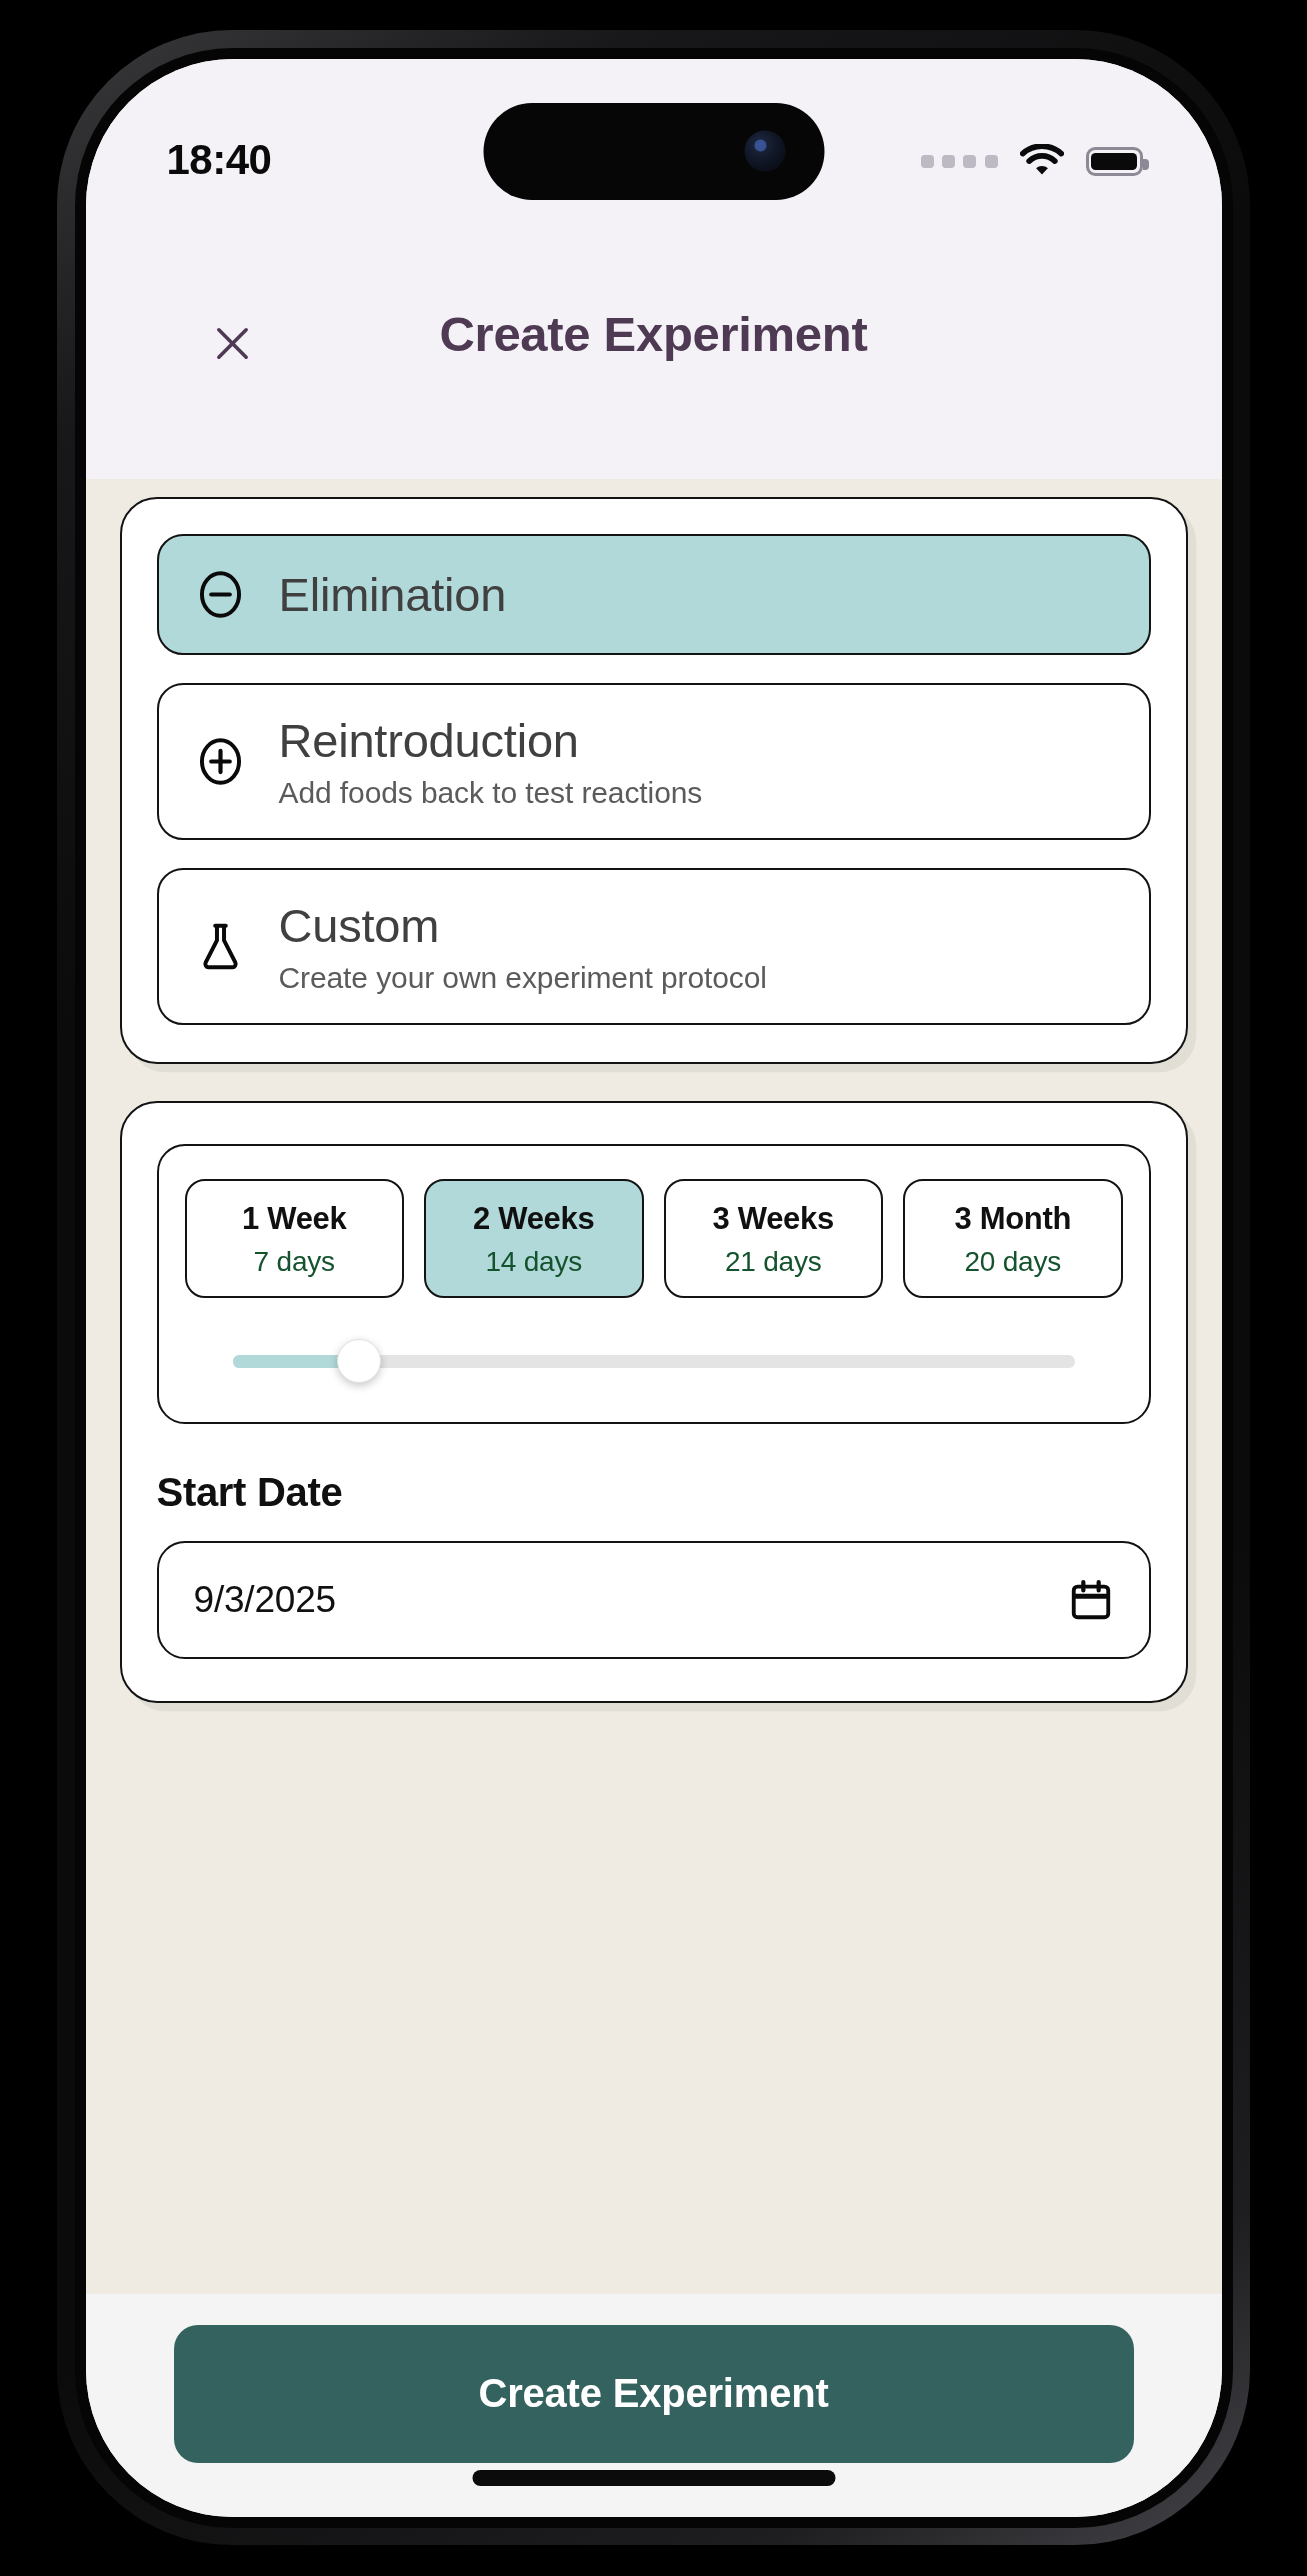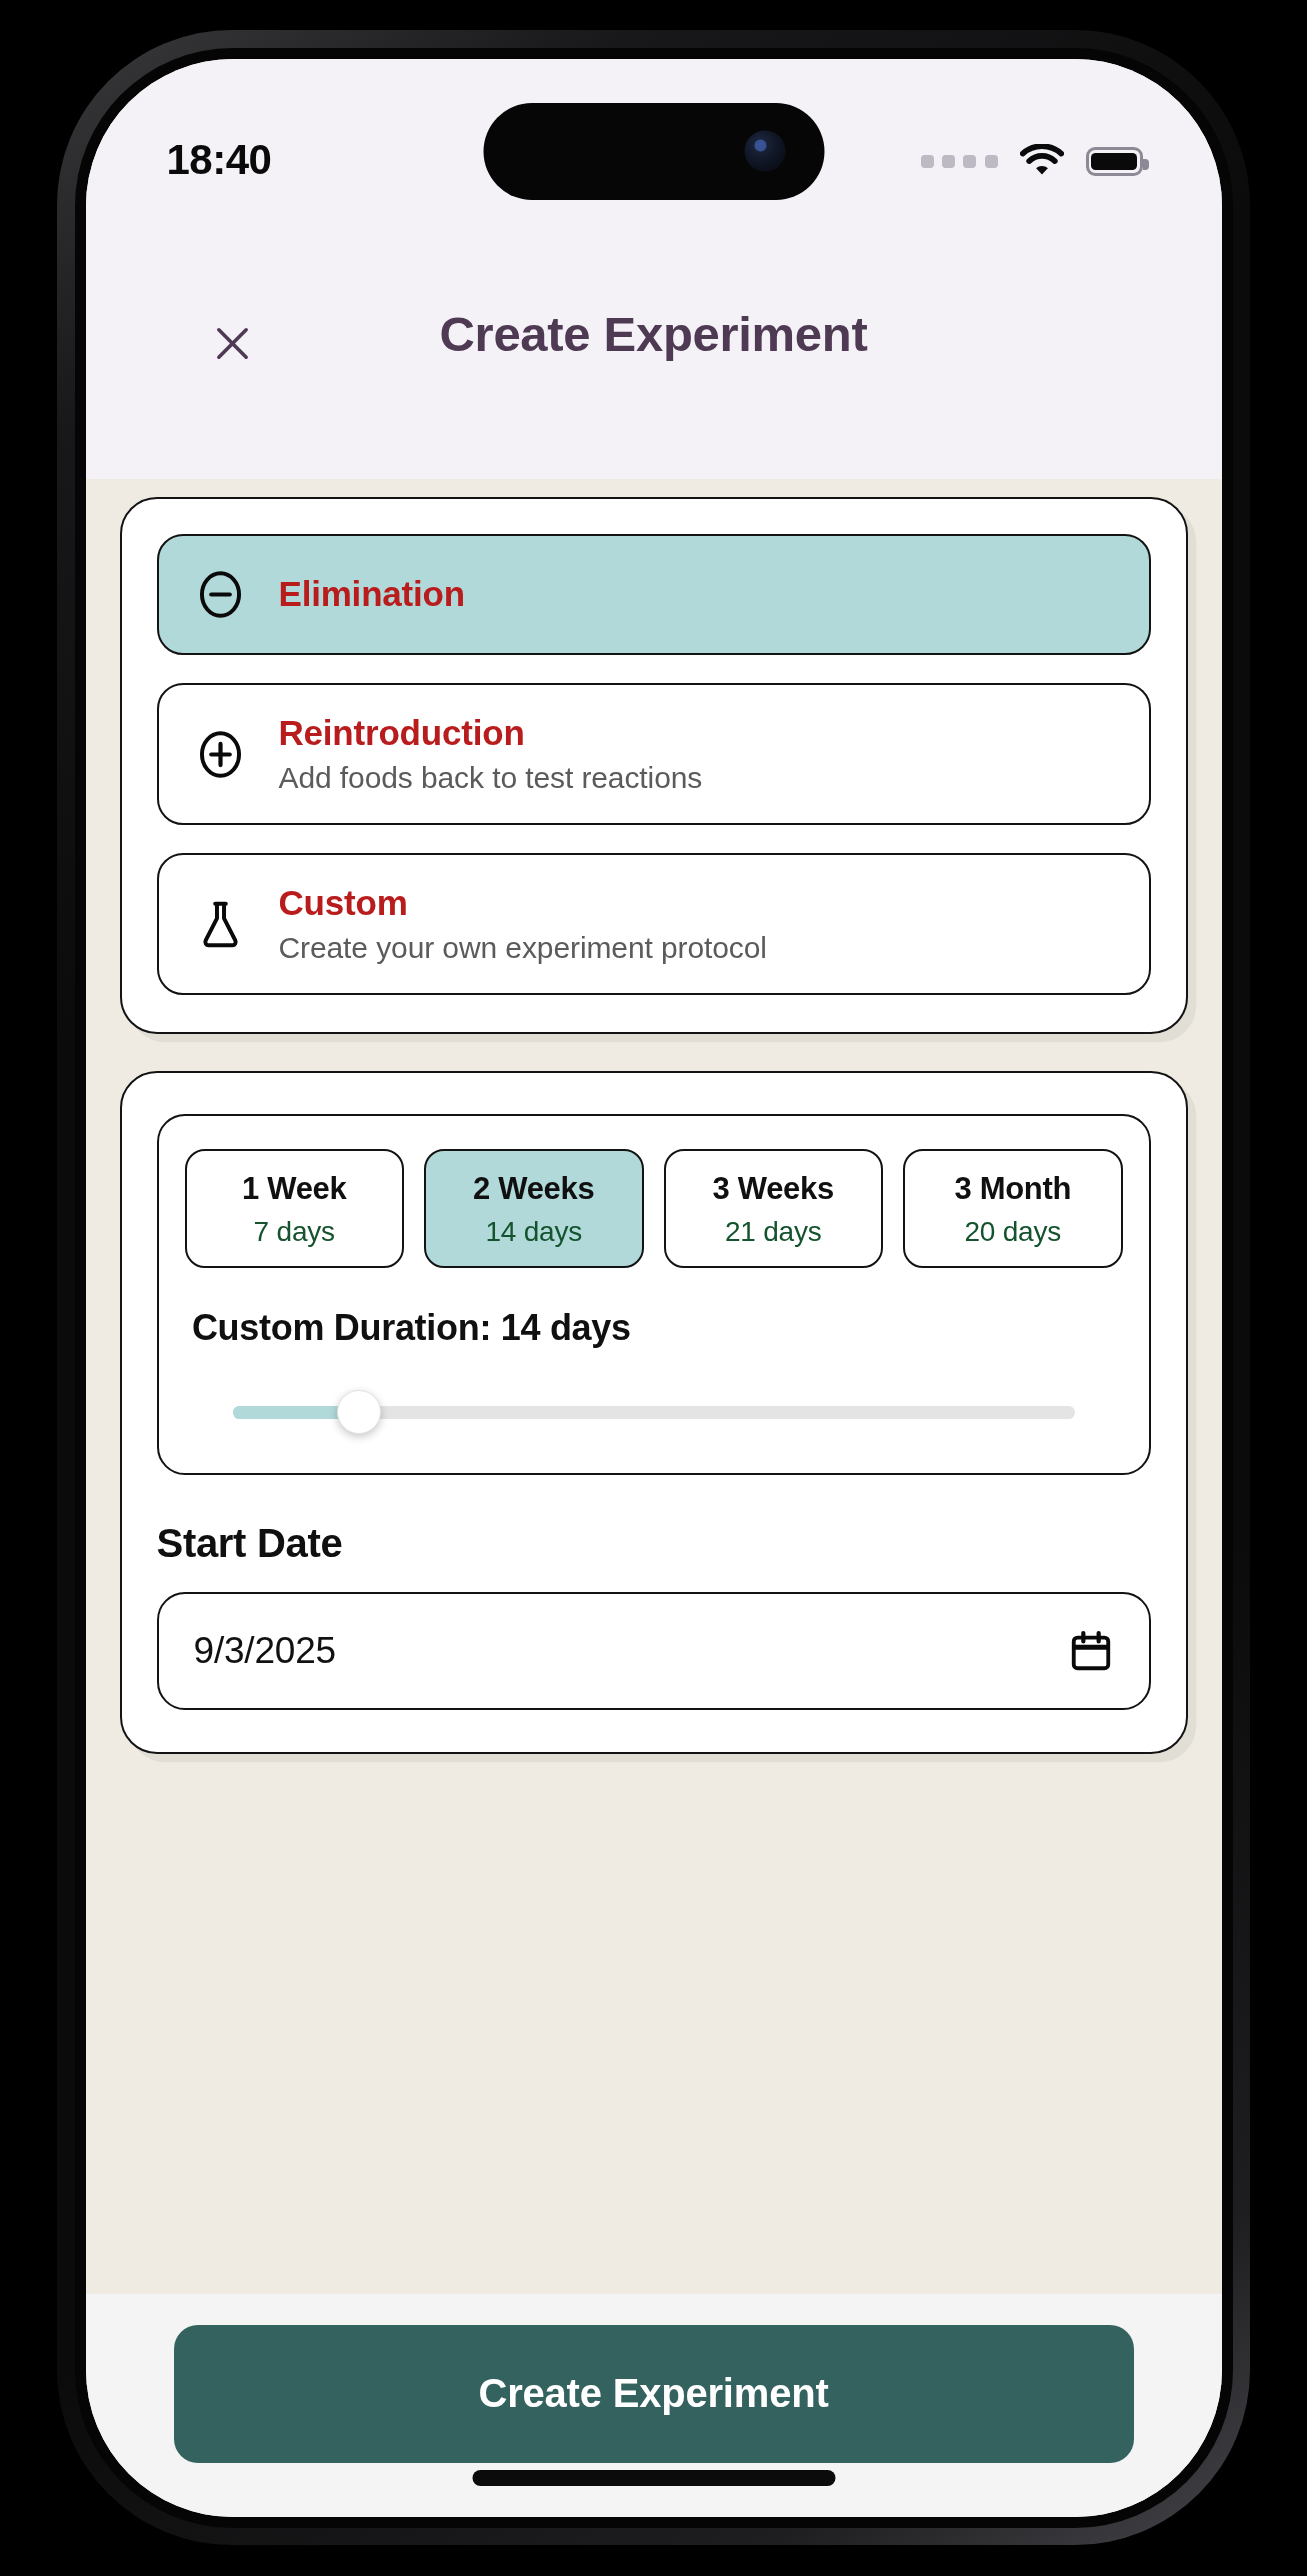--- a/index.html
+++ b/index.html
@@ -131,21 +131,21 @@
     background:#FFFFFF;
     margin-bottom:28px;
     cursor:pointer;
   }
   .type-option:last-child{ margin-bottom:0;margin-top:22px; }
   .type-option.selected{ background:#B2D9D9; }
   .type-icon{ width:61px; height:61px; flex:0 0 61px;
     display:flex; align-items:center; justify-content:center; }
   .type-icon svg{ width:53px; height:53px; }
   .type-text{ display:flex; flex-direction:column; gap:8.3px; }
-  .type-title{ font-size:35px; font-weight:700; color:#b91c1c; letter-spacing:-0.2px; }
+  .type-title{ font-size:47px; font-weight:400; color:#404040; letter-spacing:-0.2px; }
   .type-desc{ font-size:30px; font-weight:400; color:#5B5B5B; letter-spacing:-0.1px; }
 
   
   #duration-card{
     margin-top:37px;
     padding:41px 35px 42px 35px;
   }
   #duration-heading{
     font-size:40px; font-weight:700; color:#101010;
     letter-spacing:-0.3px;
@@ -364,21 +364,20 @@
               <div class="chip">
                 <div class="chip-label">3 Weeks</div>
                 <div class="chip-sub">21 days</div>
               </div>
               <div class="chip">
                 <div class="chip-label">3 Month</div>
                 <div class="chip-sub">20 days</div>
               </div>
             </div>
 
-            <div id="custom-duration-label">Custom Duration: 14 days</div>
 
             <div id="slider-row">
               <div id="slider-track">
                 <div id="slider-fill" style="width: 15%;"></div>
                 <div id="slider-thumb" style="left: 15%;"></div>
               </div>
             </div>
 
           </div>
 

